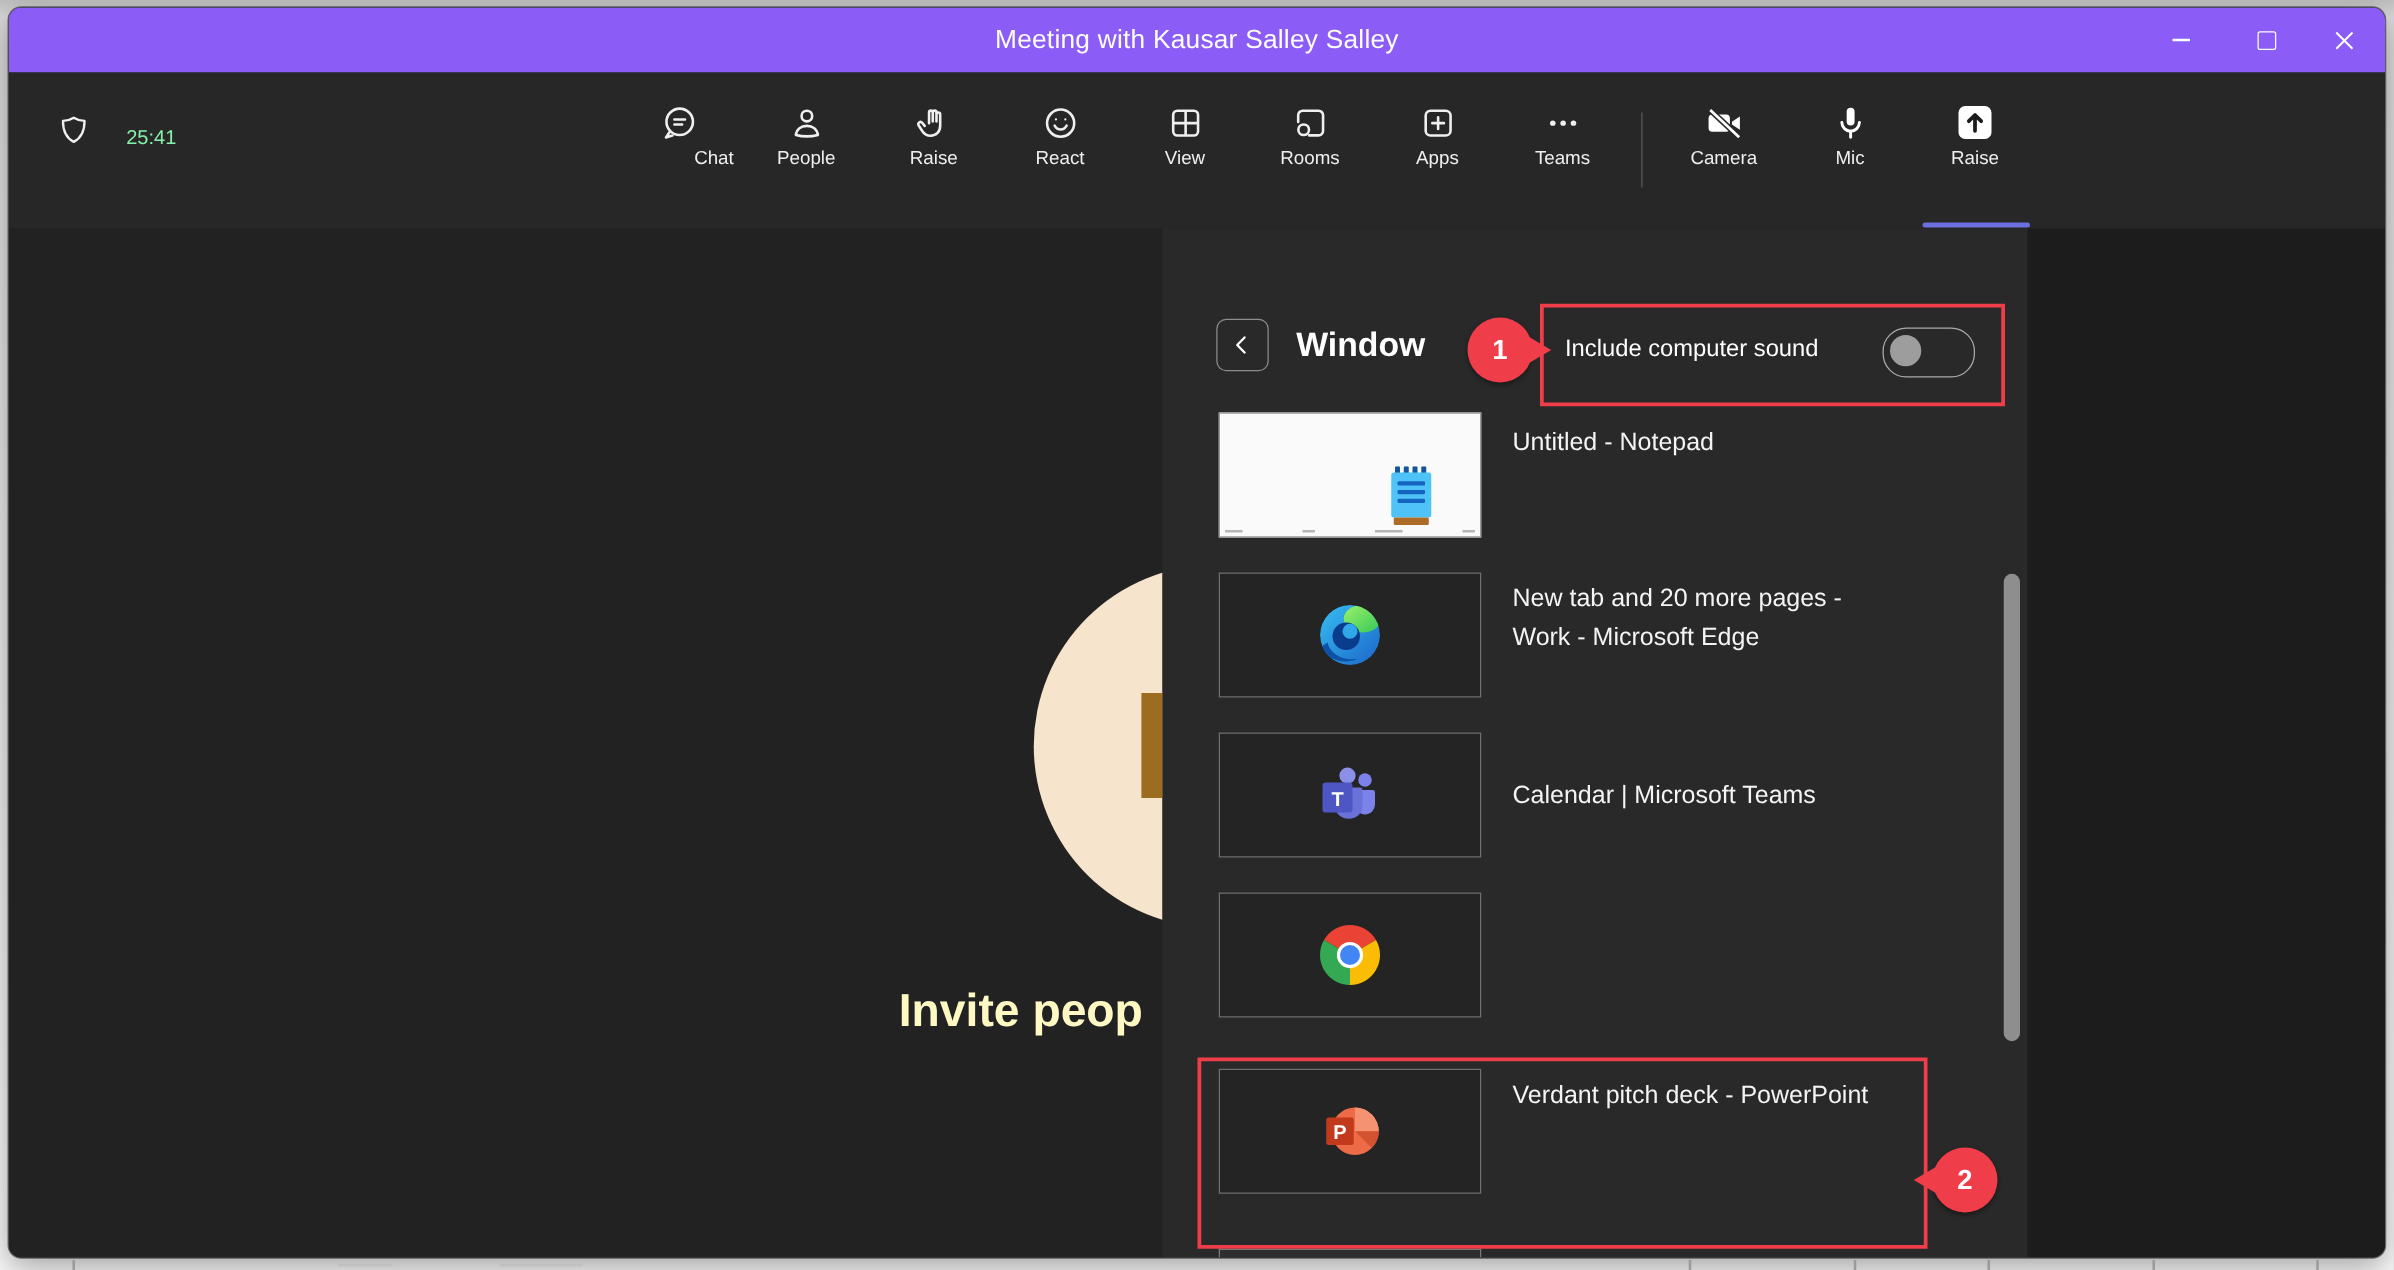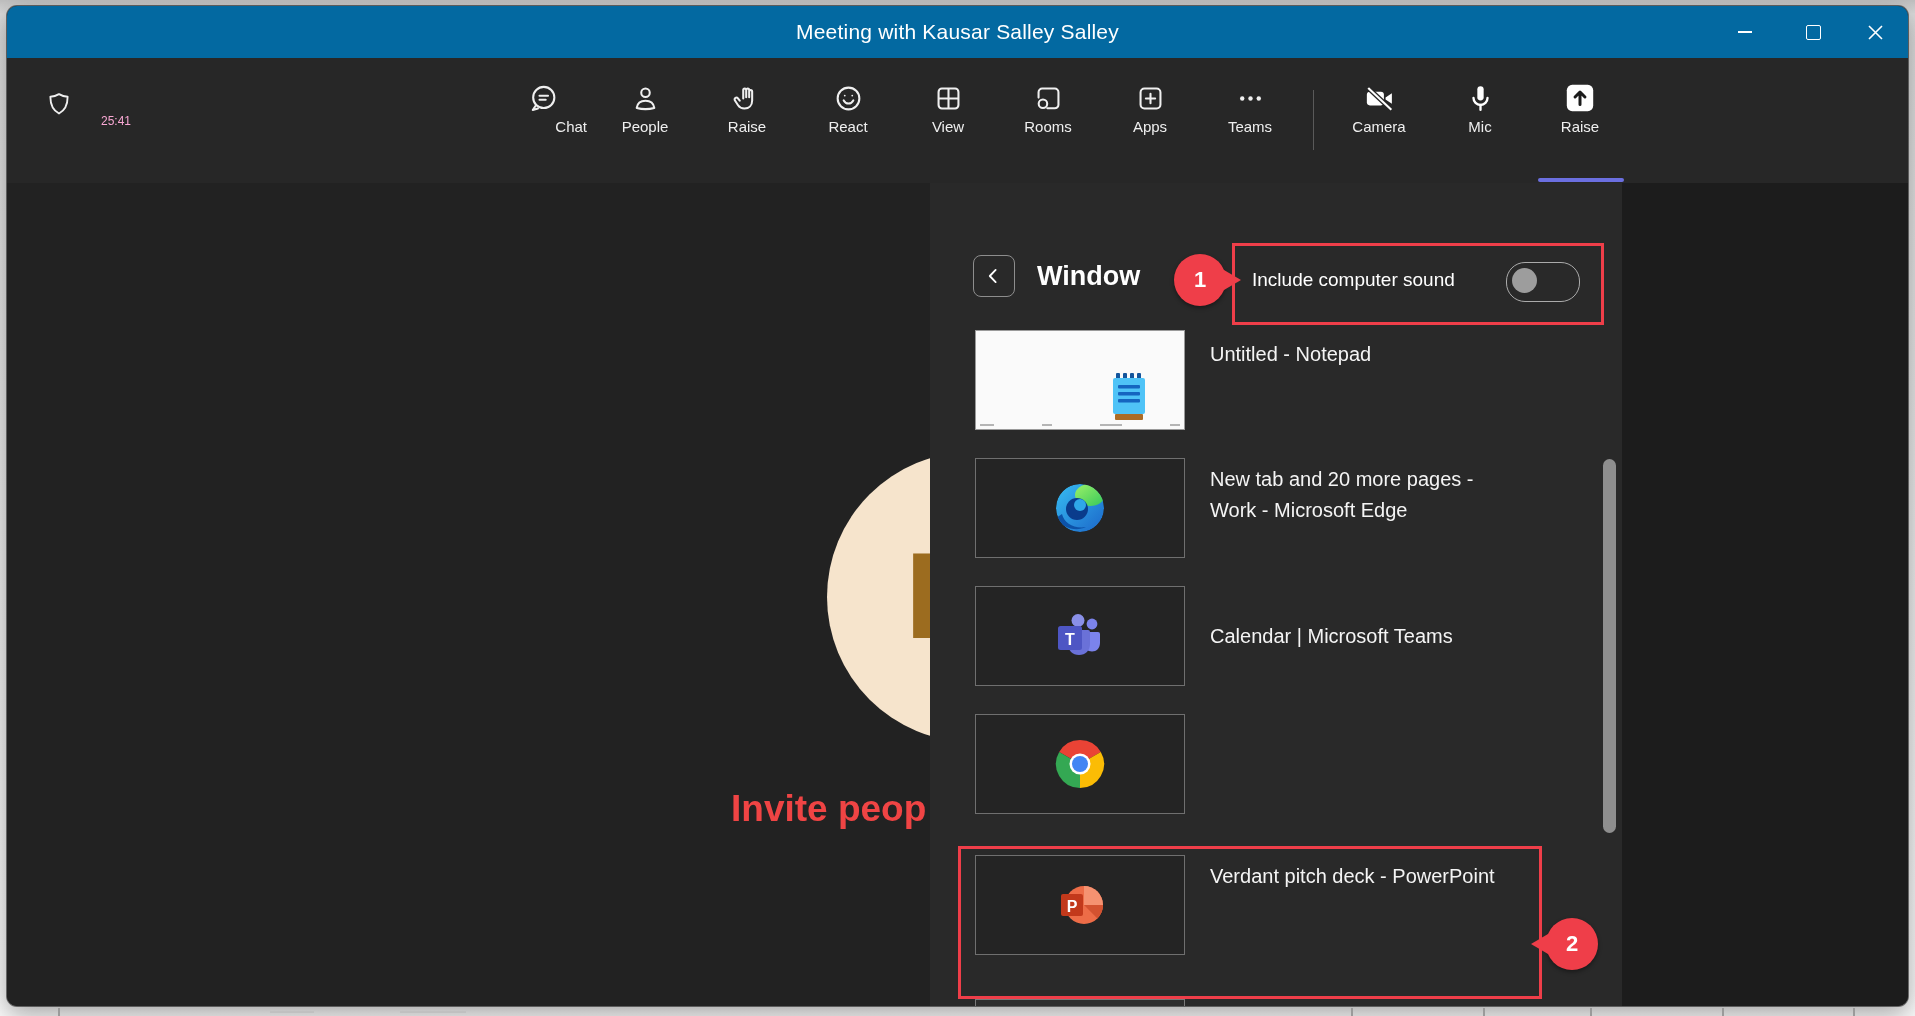--- a/index.html
+++ b/index.html
@@ -7,33 +7,33 @@
     width:1915px;height:1016px;position:relative;overflow:hidden;
     font-family:"Liberation Sans", sans-serif;
     background:linear-gradient(180deg,#bfbfbf 0px,#dcdcdc 14px,#ececec 55%,#fafafa 100%);
   }
   .win{
     position:absolute;left:7px;top:6px;width:1901px;height:1000px;
     border-radius:10px;overflow:hidden;background:#232323;
     box-shadow:0 0 0 1px rgba(0,0,0,.5), 0 8px 26px rgba(0,0,0,.35);
   }
   
-  .titlebar{position:absolute;left:0;top:0;right:0;height:52px;background:#0369a1;}
+  .titlebar{position:absolute;left:0;top:0;right:0;height:52px;background:#8b5cf6;}
   .titlebar .title{
     position:absolute;left:0;right:0;top:0;height:52px;line-height:52px;
     text-align:center;color:#fff;font-size:21px;font-weight:400;letter-spacing:.2px;
   }
   .winctrl{position:absolute;top:0;width:46px;height:52px;display:flex;align-items:center;justify-content:center;cursor:pointer;}
   .wc-min{right:140px;} .wc-max{right:72px;} .wc-close{right:10px;}
   .wc-min .bar{width:14px;height:2px;background:#fff;}
   .wc-max .box{width:13px;height:13px;border:1.6px solid #fff;border-radius:2px;}
   
   .toolbar{position:absolute;left:0;top:52px;right:0;height:125px;background:#272727;}
   .shield{position:absolute;left:38px;top:33px;}
-  .timer{position:absolute;left:94px;top:56px;color:#f9a8d4;font-size:12px;}
+  .timer{position:absolute;left:94px;top:44px;color:#86efac;font-size:16px;}
   .tool{position:absolute;top:22px;width:88px;text-align:center;cursor:pointer;}
   .tool .ticon{height:36px;display:flex;align-items:center;justify-content:center;}
   .tool .tlabel{margin-top:2px;color:#efefef;font-size:15px;}
   .tb-chat{left:492px;text-align:right;} .tb-people{left:594px;} .tb-raise{left:696px;} .tb-react{left:797px;}
   .tb-view{left:897px;} .tb-rooms{left:997px;} .tb-apps{left:1099px;} .tb-more{left:1199px;}
   .tb-camera{left:1328px;} .tb-mic{left:1429px;} .tb-share{left:1529px;}
   .tb-divider{position:absolute;left:1306px;top:32px;width:1px;height:60px;background:#5a5a5a;}
   .share-underline{position:absolute;left:1531px;top:120px;width:86px;height:4px;border-radius:2px;background:#6B6FE0;}
   .leave{
     position:absolute;left:1643px;top:25px;width:225px;height:50px;border-radius:5px;
@@ -46,21 +46,21 @@
   
   .content{position:absolute;left:0;top:177px;right:0;bottom:0;}
   .stage{position:absolute;left:0;top:0;width:923px;bottom:0;background:#222222;overflow:hidden;}
   .avatar{
     position:absolute;left:820px;top:269px;width:290px;height:290px;border-radius:50%;
     background:#F6E4CC;
   }
   .avatar-letter{
     position:absolute;left:898px;top:352px;font-size:122px;font-weight:700;color:#9C6C1F;line-height:1;
   }
-  .invite{position:absolute;left:712px;top:605px;color:#ef4444;font-size:37px;font-weight:700;white-space:nowrap;margin-left:12px;}
+  .invite{position:absolute;left:712px;top:605px;color:#fef9c3;font-size:37px;font-weight:700;white-space:nowrap;}
   .rightstrip{position:absolute;left:1615px;top:0;right:0;bottom:0;background:#1C1C1C;}
   
   .panel{position:absolute;left:923px;top:0;width:692px;bottom:0;background:#292929;overflow:hidden;}
   .back-btn{
     position:absolute;left:43px;top:72px;width:40px;height:40px;border:1px solid #8d8d8d;border-radius:8px;
     display:flex;align-items:center;justify-content:center;cursor:pointer;background:transparent;
   }
   .panel-title{position:absolute;left:107px;top:78px;color:#fff;font-size:27px;font-weight:700;}
   
   .balloon{

